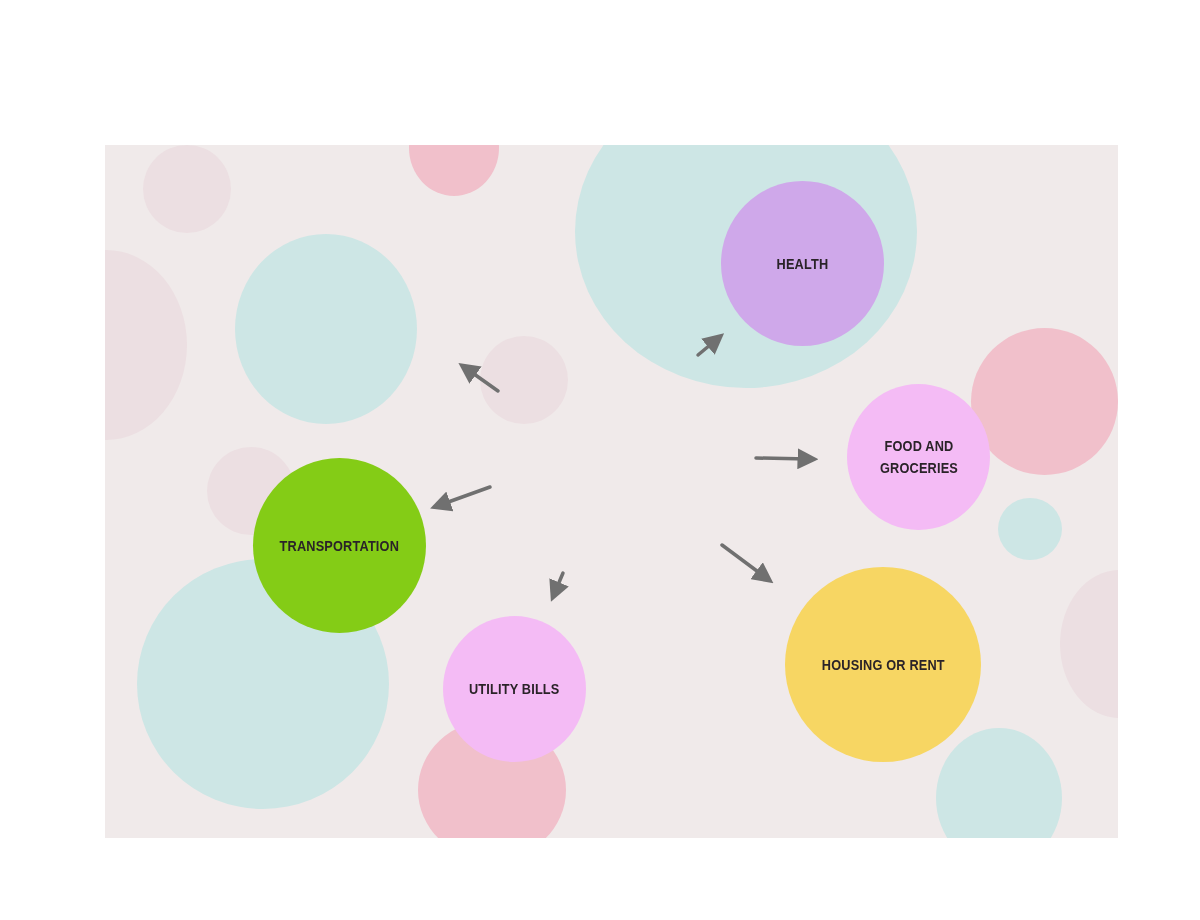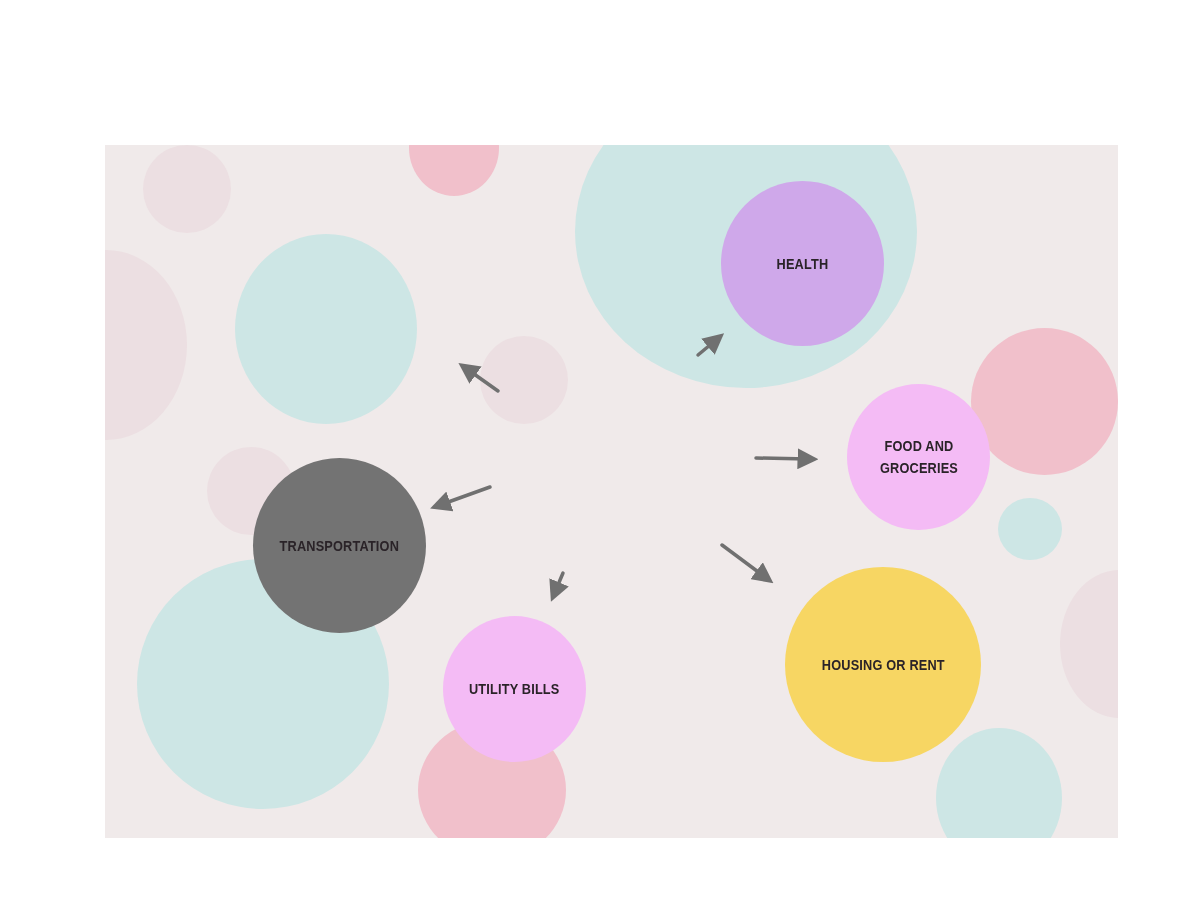--- a/index.html
+++ b/index.html
@@ -51,17 +51,17 @@
   </div>
   <div class="node" style="left:680px;top:422px;width:196px;height:195px;background:#f7d663;">
     <span style="white-space:nowrap;">HOUSING OR RENT</span>
   </div>
   <div class="node" style="left:742px;top:239px;width:143px;height:146px;background:#f4bbf5;">
     <span style="width:100px;">FOOD AND GROCERIES</span>
   </div>
   <div class="node" style="left:338px;top:471px;width:143px;height:146px;background:#f4bbf5;text-align:right;">
     <span style="white-space:nowrap;">UTILITY BILLS</span>
   </div>
-  <div class="node" style="left:148px;top:313px;width:173px;height:175px;background:#737373;">
+  <div class="node" style="left:148px;top:313px;width:173px;height:175px;background:#84cc16;">
     <span style="white-space:nowrap;">TRANSPORTATION</span>
   </div>
 
 </div>
 
 </body></html>

